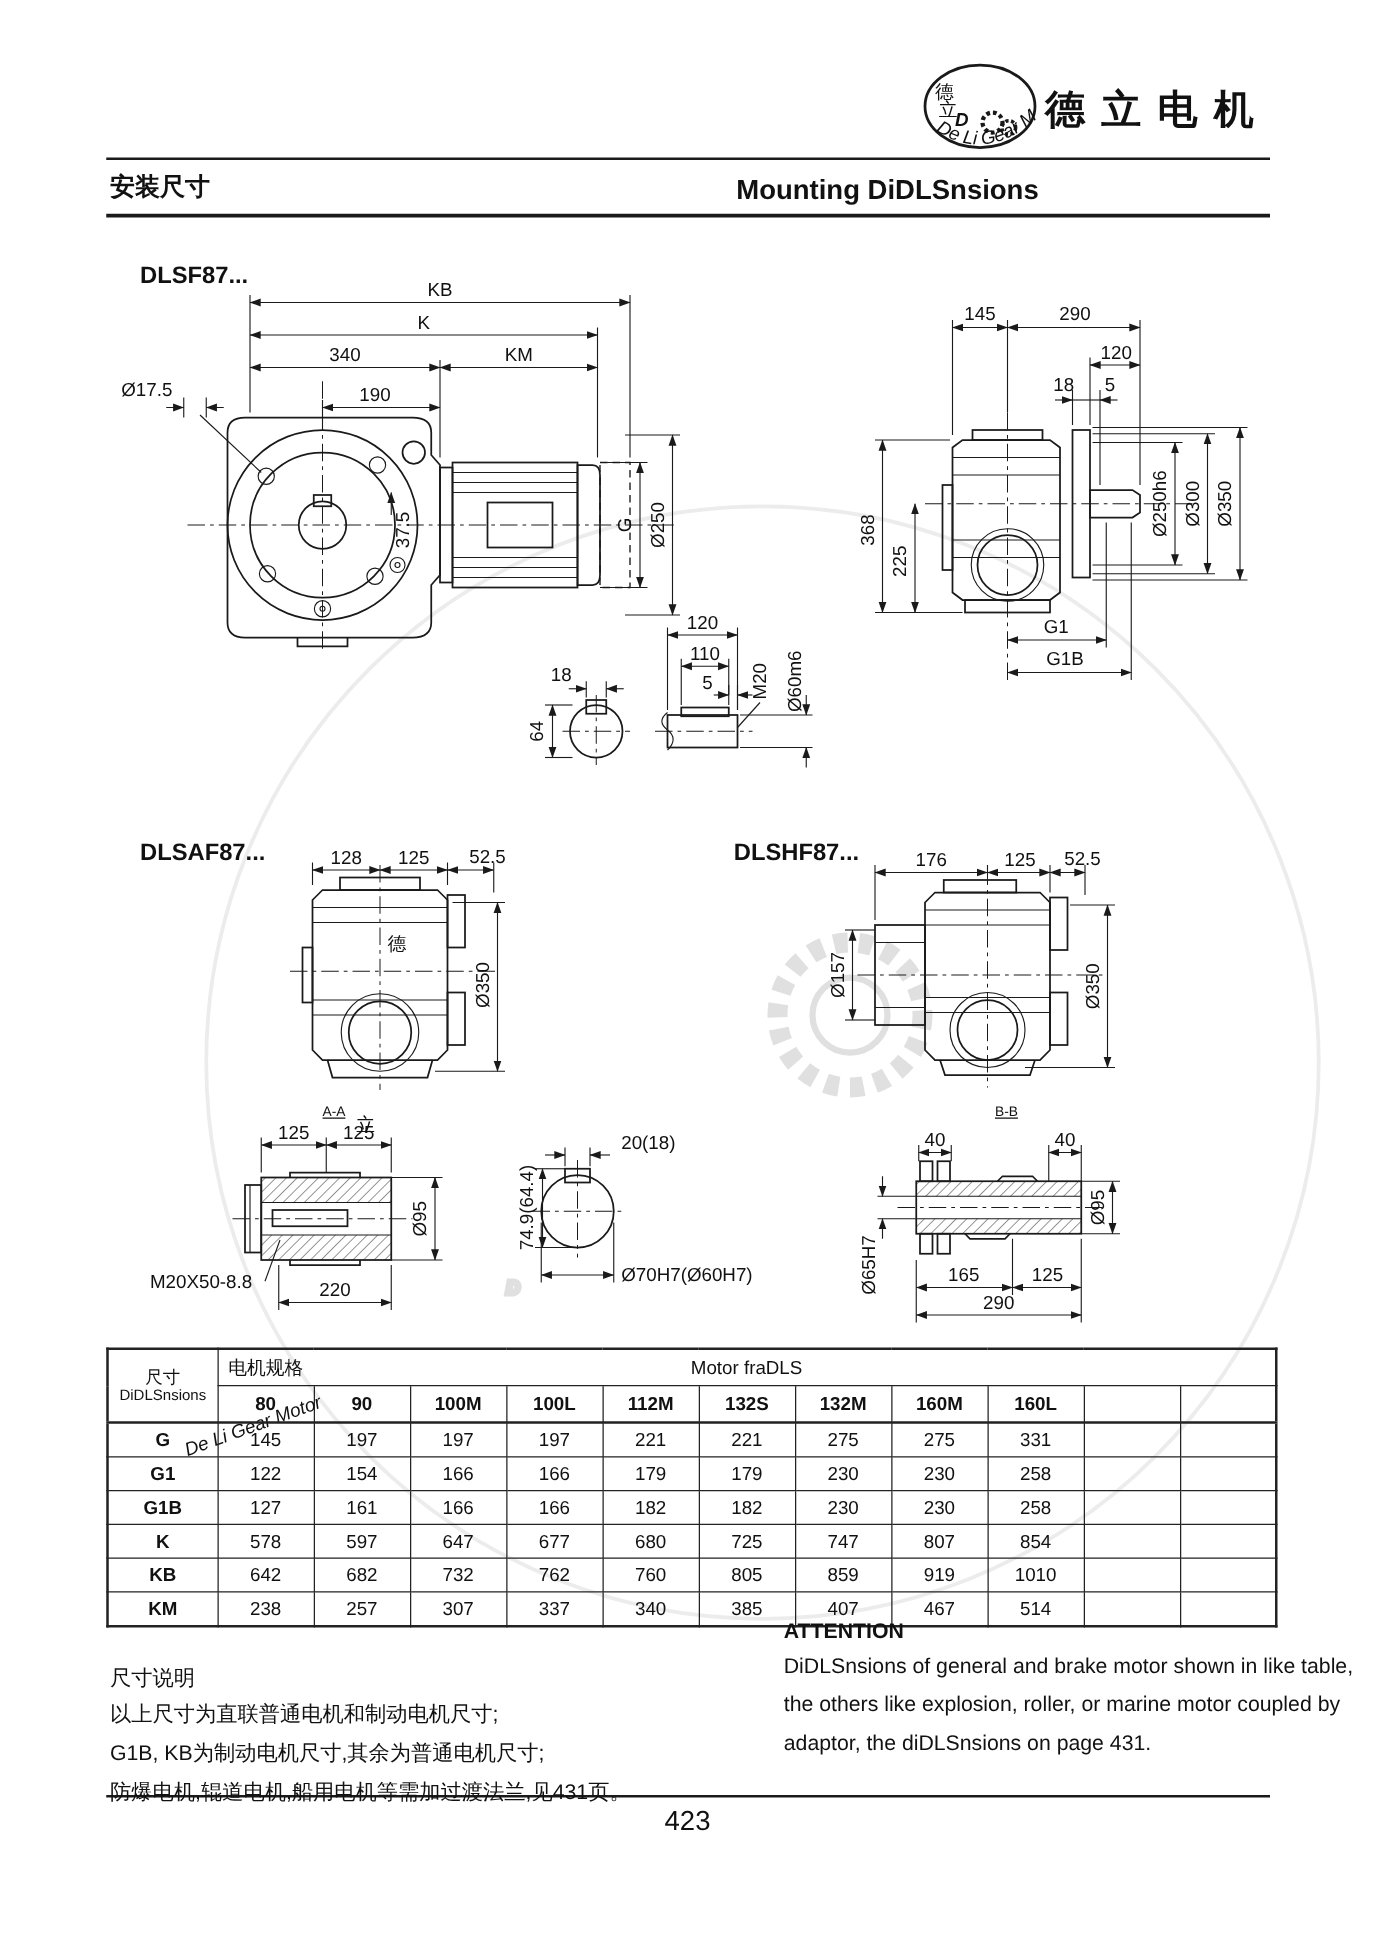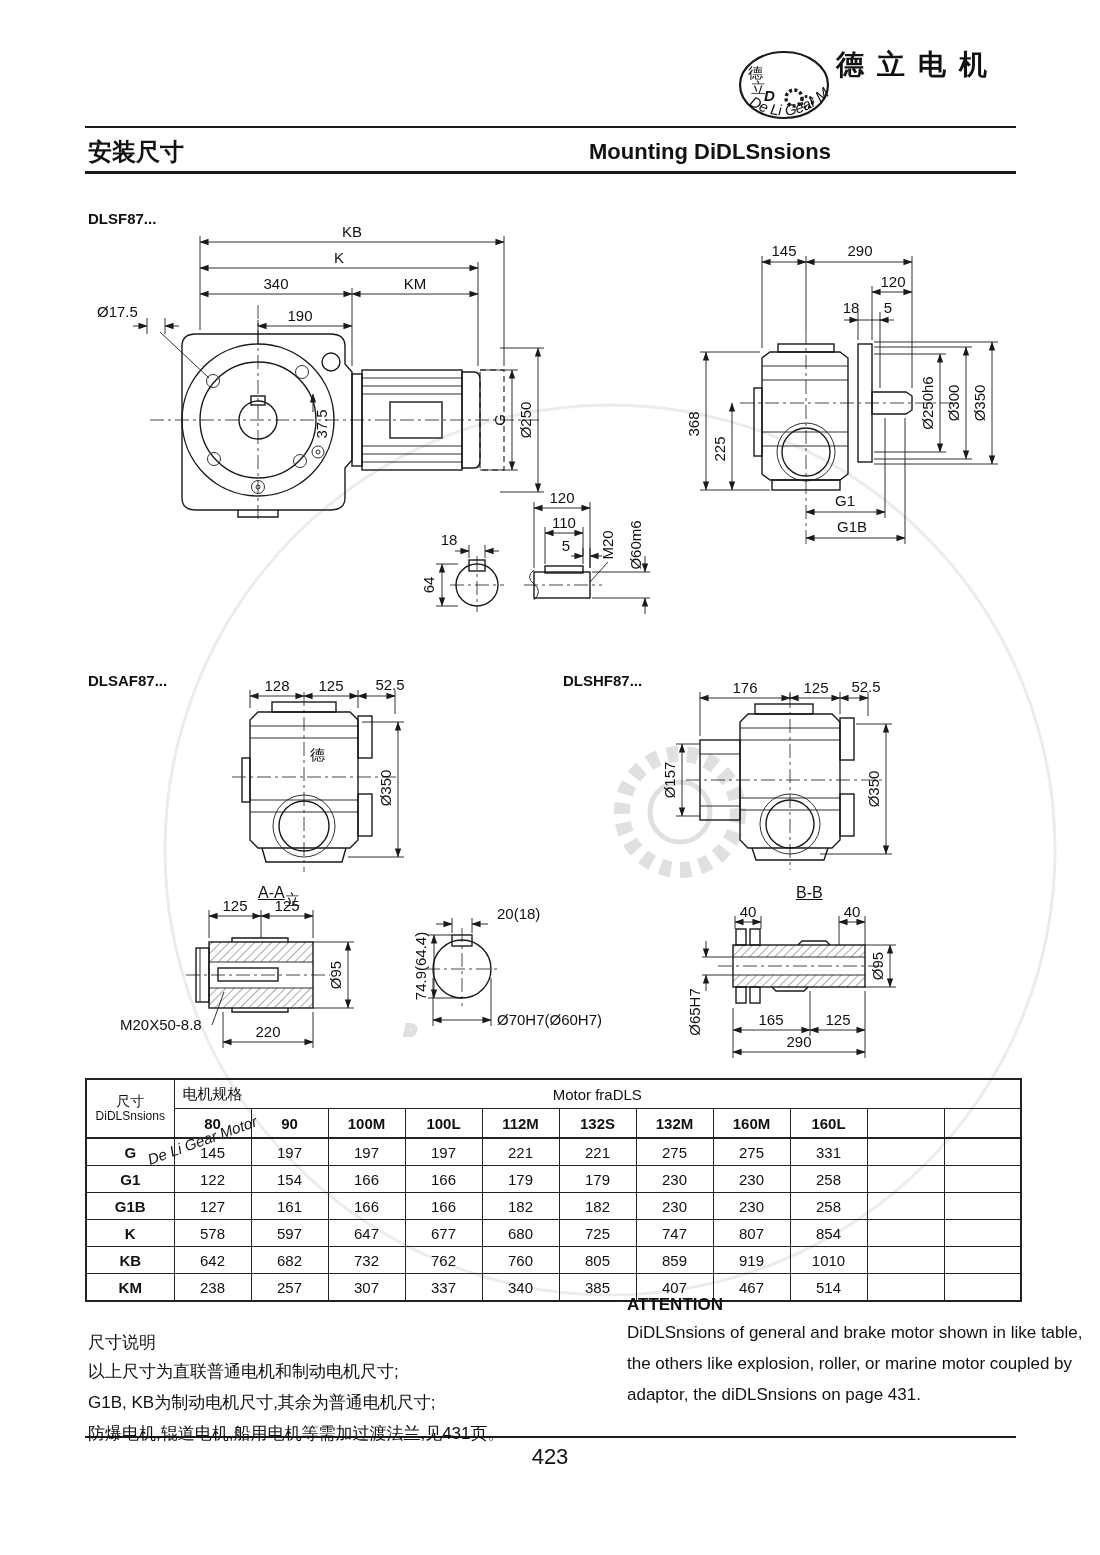--- a/index.html
+++ b/index.html
@@ -1,25 +1,25 @@
 <!DOCTYPE html>
 <html><head>
 <meta charset="utf-8">
 <style>
   html,body{margin:0;padding:0;background:#fff;}
   .page{position:relative;width:1100px;height:1555px;background:#fff;overflow:hidden;
         font-family:"Liberation Sans","DejaVu Sans",sans-serif;color:#111;}
   .abs{position:absolute;}
   .z1{z-index:1;}
   .rule{position:absolute;left:85px;width:931px;background:#1a1a1a;z-index:1;}
-  .sec-head{position:absolute;font-weight:bold;font-size:15px;z-index:2;}
-  .cut-label{position:absolute;font-size:16px;text-decoration:underline;z-index:2;}
-  .brand-cn{position:absolute;left:836px;top:46px;font-family:"DejaVu Serif","Liberation Serif",serif;
-            font-weight:bold;font-size:28px;letter-spacing:13px;white-space:nowrap;z-index:2;}
-  .title-cn{position:absolute;left:88px;top:136px;font-size:24px;font-weight:bold;z-index:2;}
+  .sec-head{position:absolute;font-weight:bold;font-size:19px;z-index:2;margin-left:24px;}
+  .cut-label{position:absolute;font-size:11px;text-decoration:underline;z-index:2;}
+  .brand-cn{position:absolute;left:836px;top:66px;font-family:"DejaVu Serif","Liberation Serif",serif;
+            font-weight:bold;font-size:32px;letter-spacing:13px;white-space:nowrap;z-index:2;}
+  .title-cn{position:absolute;left:88px;top:136px;font-size:20px;font-weight:bold;z-index:2;}
   .title-en{position:absolute;left:589px;top:139px;font-size:22px;font-weight:bold;z-index:2;}
   .notes{position:absolute;z-index:2;font-size:17px;}
   .notes .note-title{font-weight:normal;margin-bottom:2px;}
   .notes-en .note-title{font-weight:bold;}
   .note-line{line-height:31px;white-space:nowrap;}
   .pagenum{position:absolute;left:0;top:1444px;width:1100px;text-align:center;font-size:22px;z-index:2;}
   
   .dimtable{position:absolute;left:85px;top:1078px;z-index:2;border-collapse:collapse;table-layout:fixed;}
   .dimtable td{border:1px solid #222;font-size:15px;text-align:center;padding:0;height:26px;overflow:hidden;}
   .dimtable tr.hdr1 td,.dimtable tr.hdr2 td{height:28px;}

